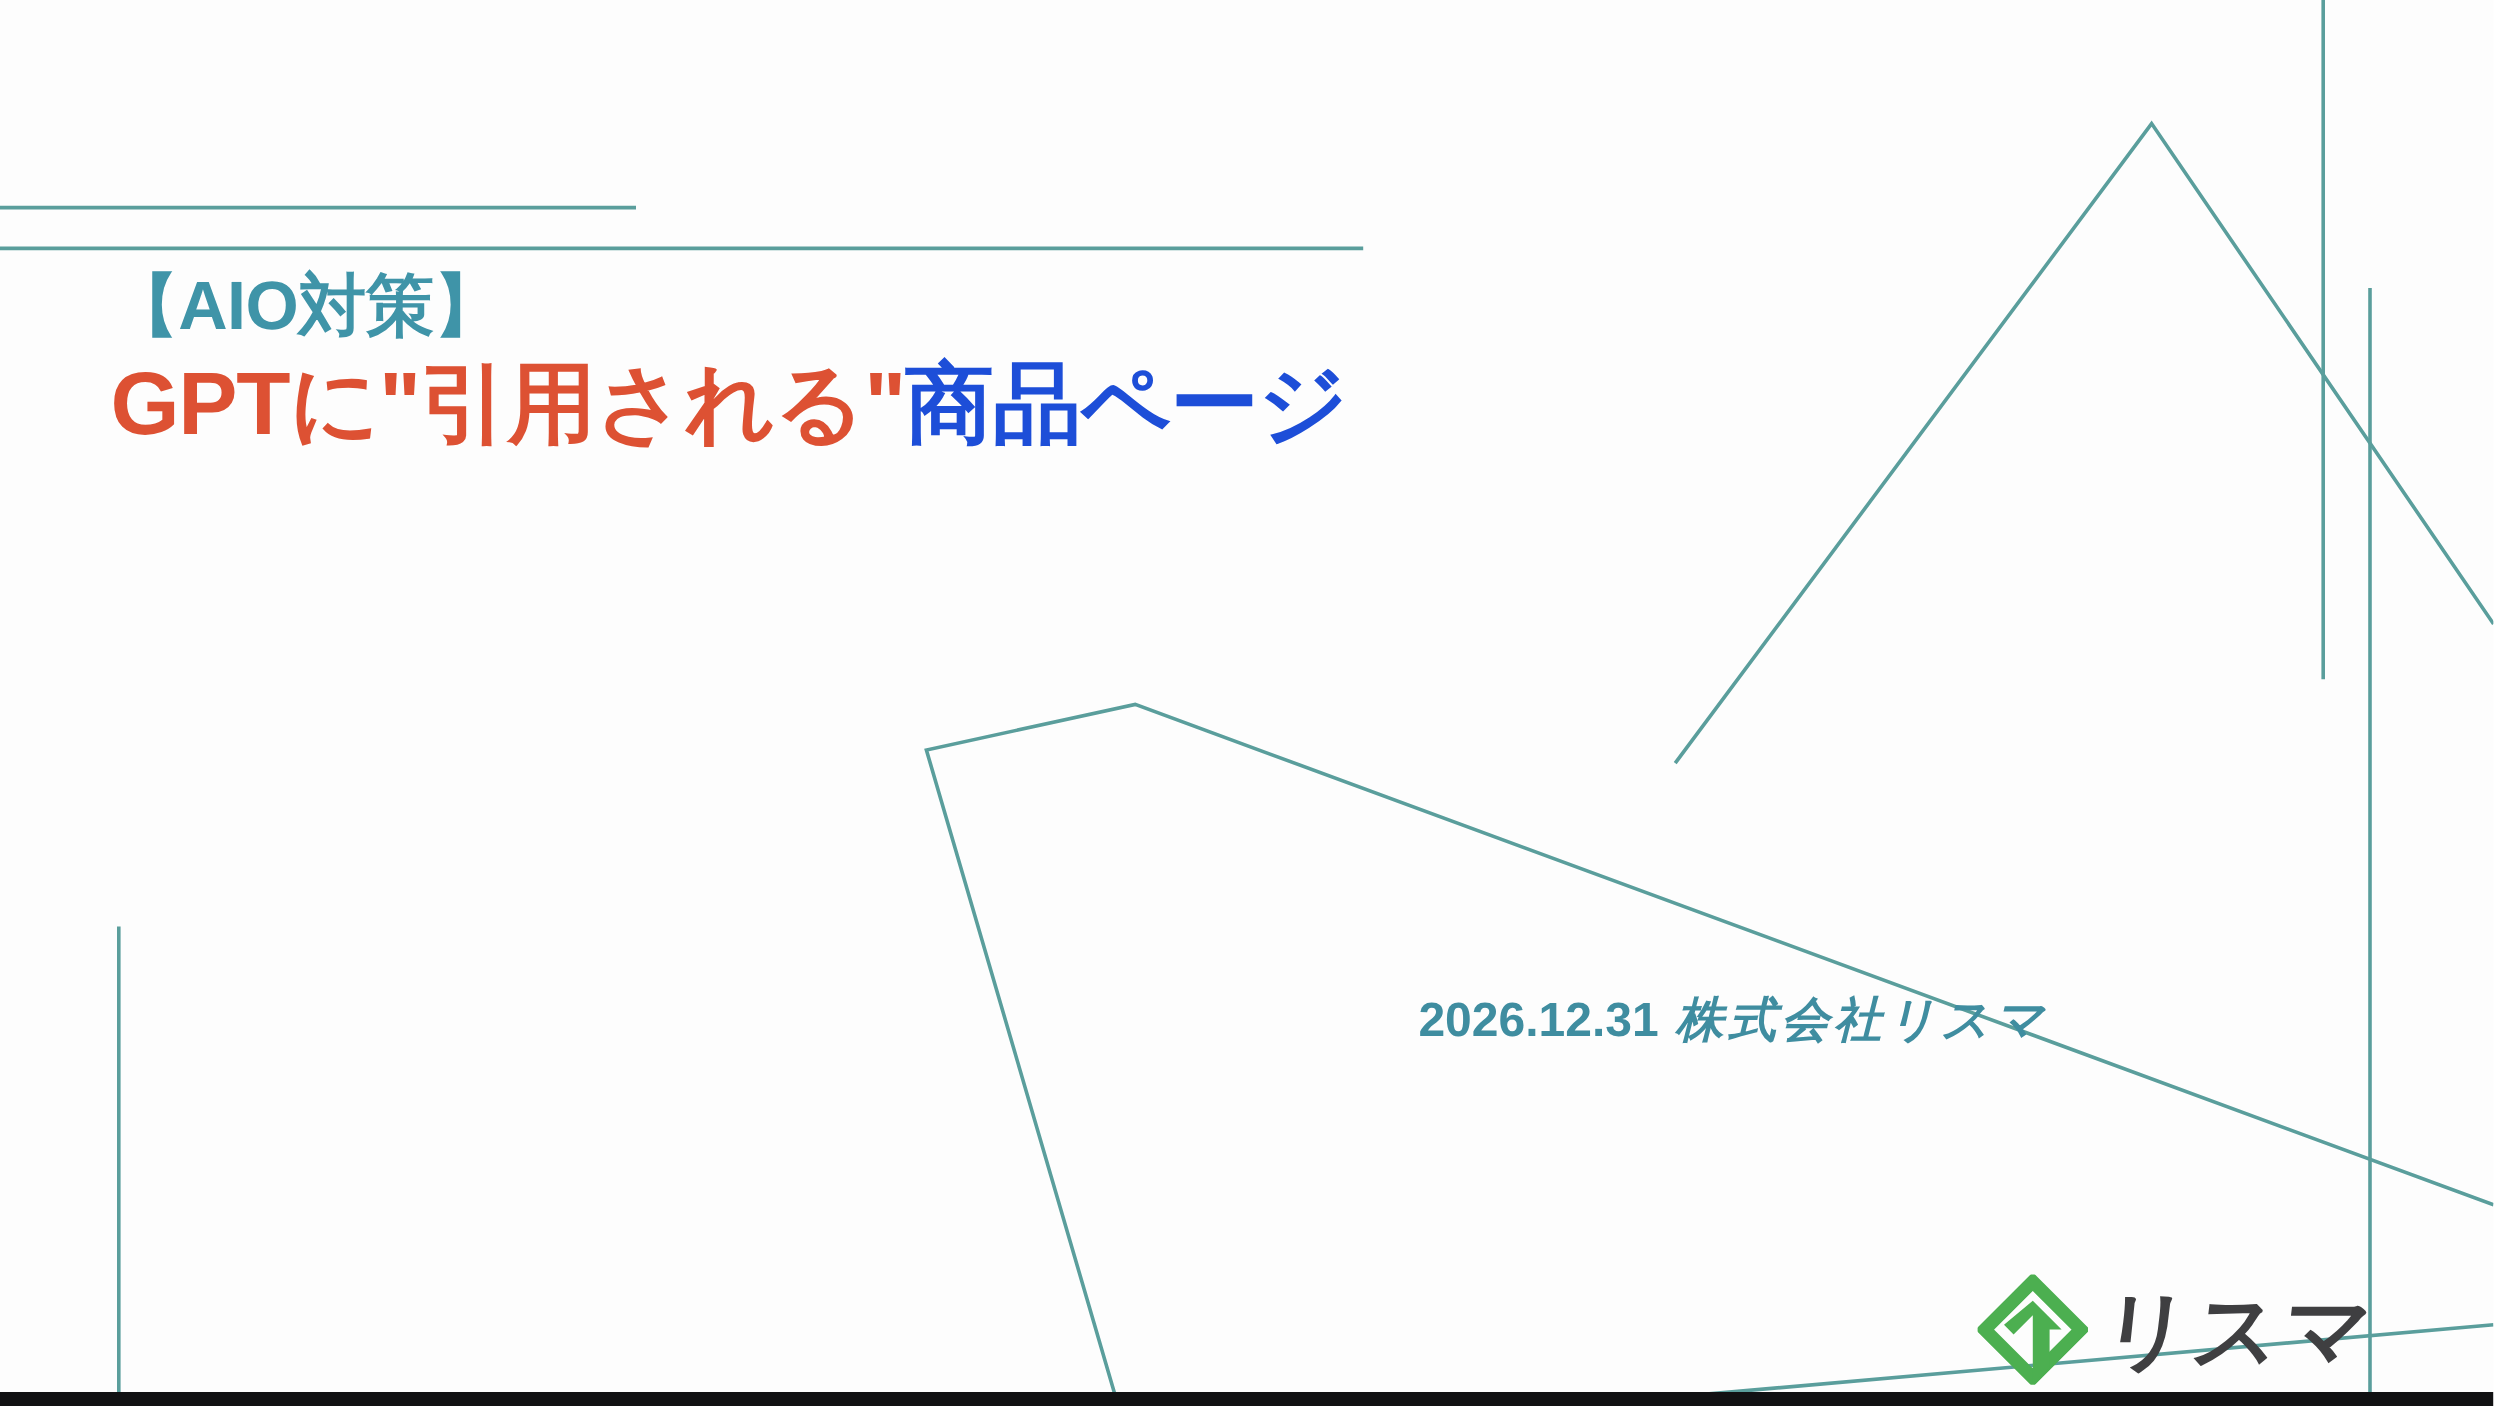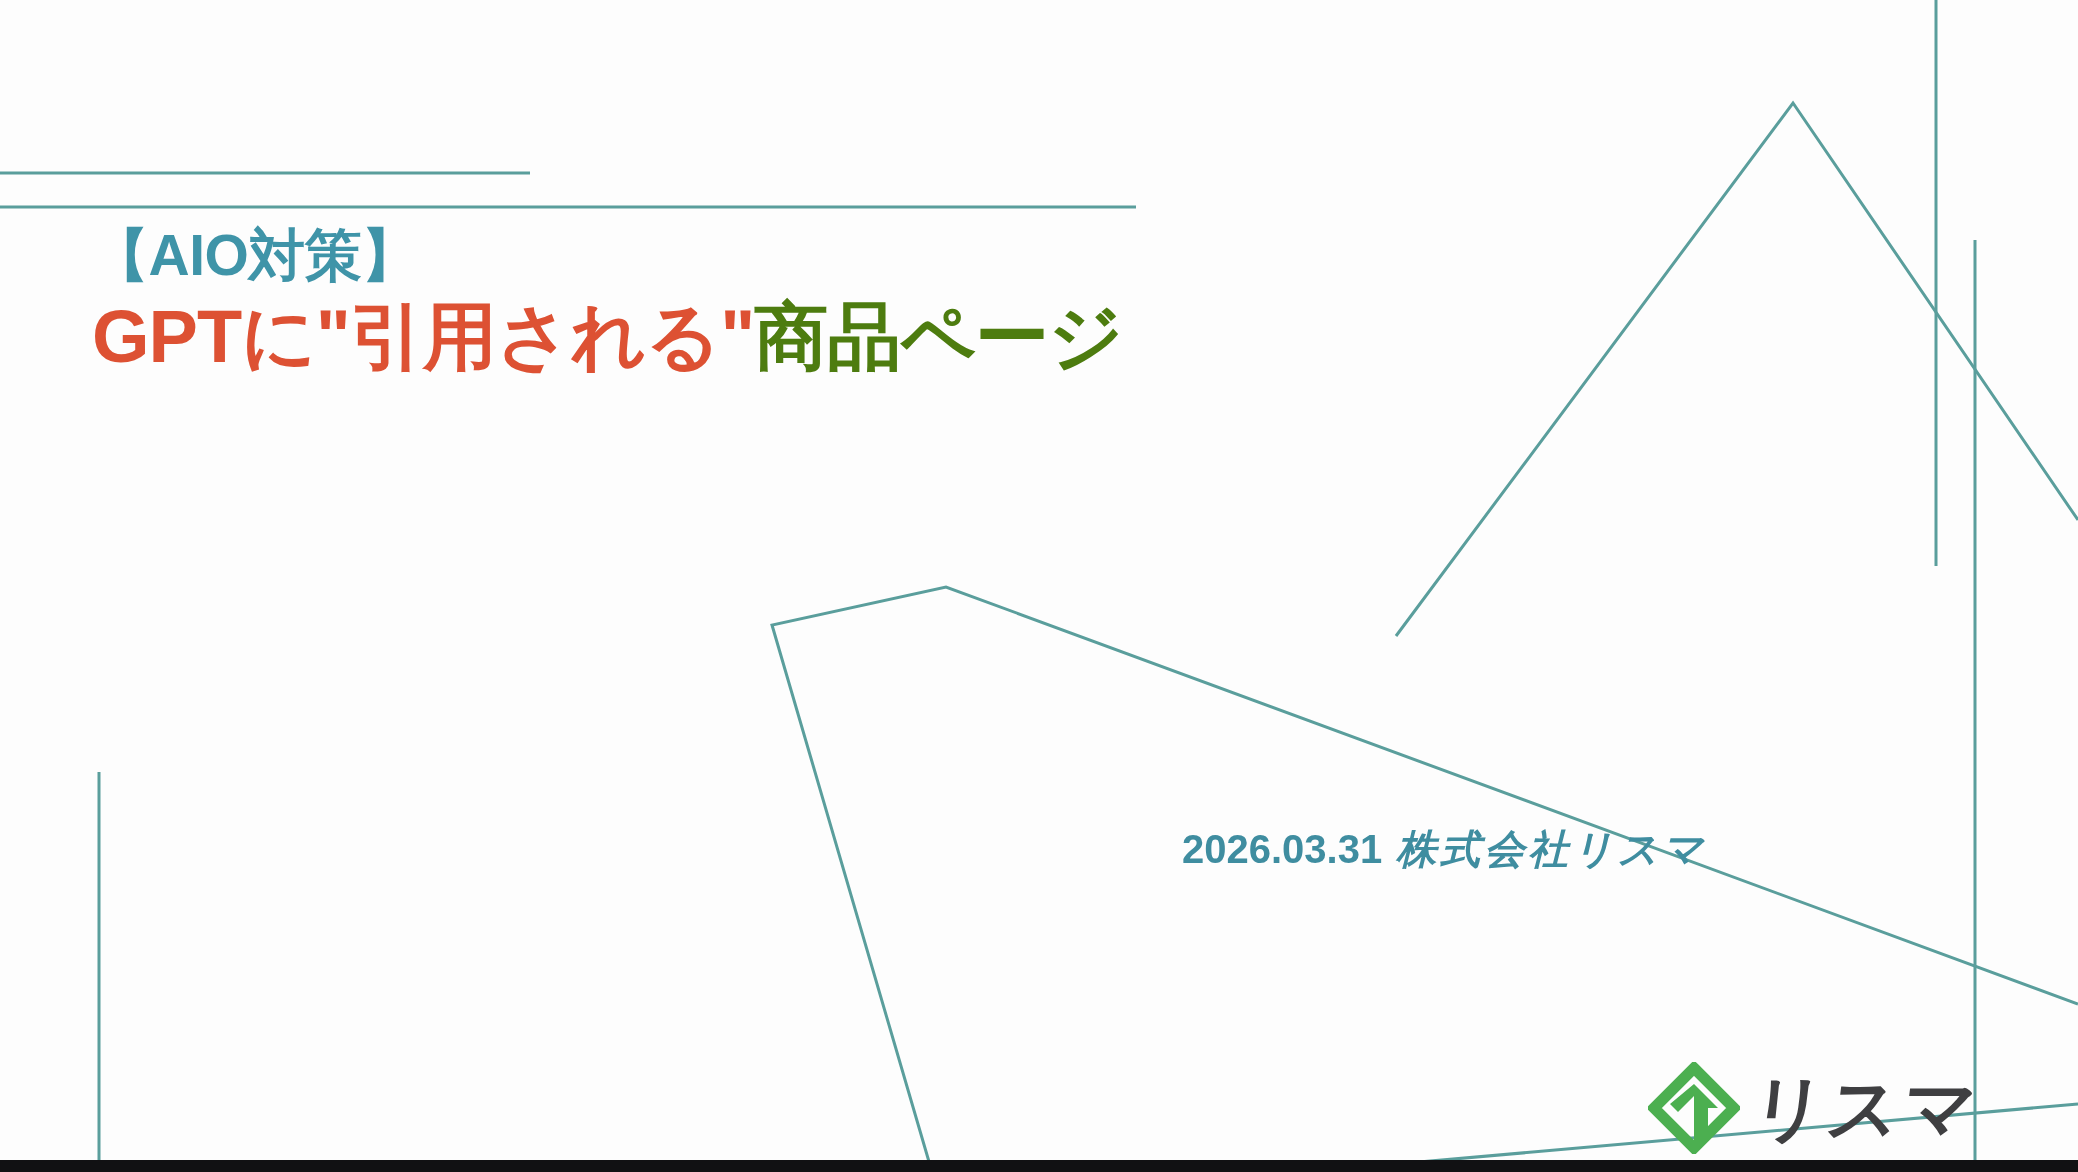--- a/index.html
+++ b/index.html
@@ -41,21 +41,21 @@
   }
   #headline {
     margin-top: 4px;
     font-size: 74px;
     font-weight: 700;
     line-height: 1.2;
     letter-spacing: -1px;
     white-space: nowrap;
   }
   #headline .accent { color: #dd5133; }
-  #headline .teal   { color: #4d7c0f; }
+  #headline .teal   { color: #1d4ed8; }
 
   
   #meta-line {
     position: absolute;
     left: 1182px;
     top: 822px;
     font-size: 40px;
     font-weight: 700;
     color: #3f8da0;
     letter-spacing: 1.5px;
@@ -118,21 +118,21 @@
       <polyline points="2078,1104 1306,1172"></polyline>
     </g>
   </svg>
 
   <div id="title-block">
     <div id="eyebrow">【AIO対策】</div>
     <div id="headline"><span class="accent">GPTに"引用される"</span><span class="teal">商品ページ</span></div>
   </div>
 
   <div id="meta-line">
-    <span class="meta-date">2026.03.31</span><span class="meta-company">株式会社リスマ</span>
+    <span class="meta-date">2026.12.31</span><span class="meta-company">株式会社リスマ</span>
   </div>
 
   <div id="logo">
     <svg id="logo-mark" width="92" height="92" viewBox="0 0 92 92" xmlns="http://www.w3.org/2000/svg">
 
       <path d="M46 6 L86 46 L46 86 L6 46 Z" fill="none" stroke="#4caf50" stroke-width="11" stroke-linejoin="miter"></path>
       <path d="M46 22 L70 46 L60 46 L60 78 L46 90 L46 34 L30 50 L22 42 Z" fill="#4caf50"></path>
     </svg>
     <span id="logo-word">リスマ</span>
   </div>

